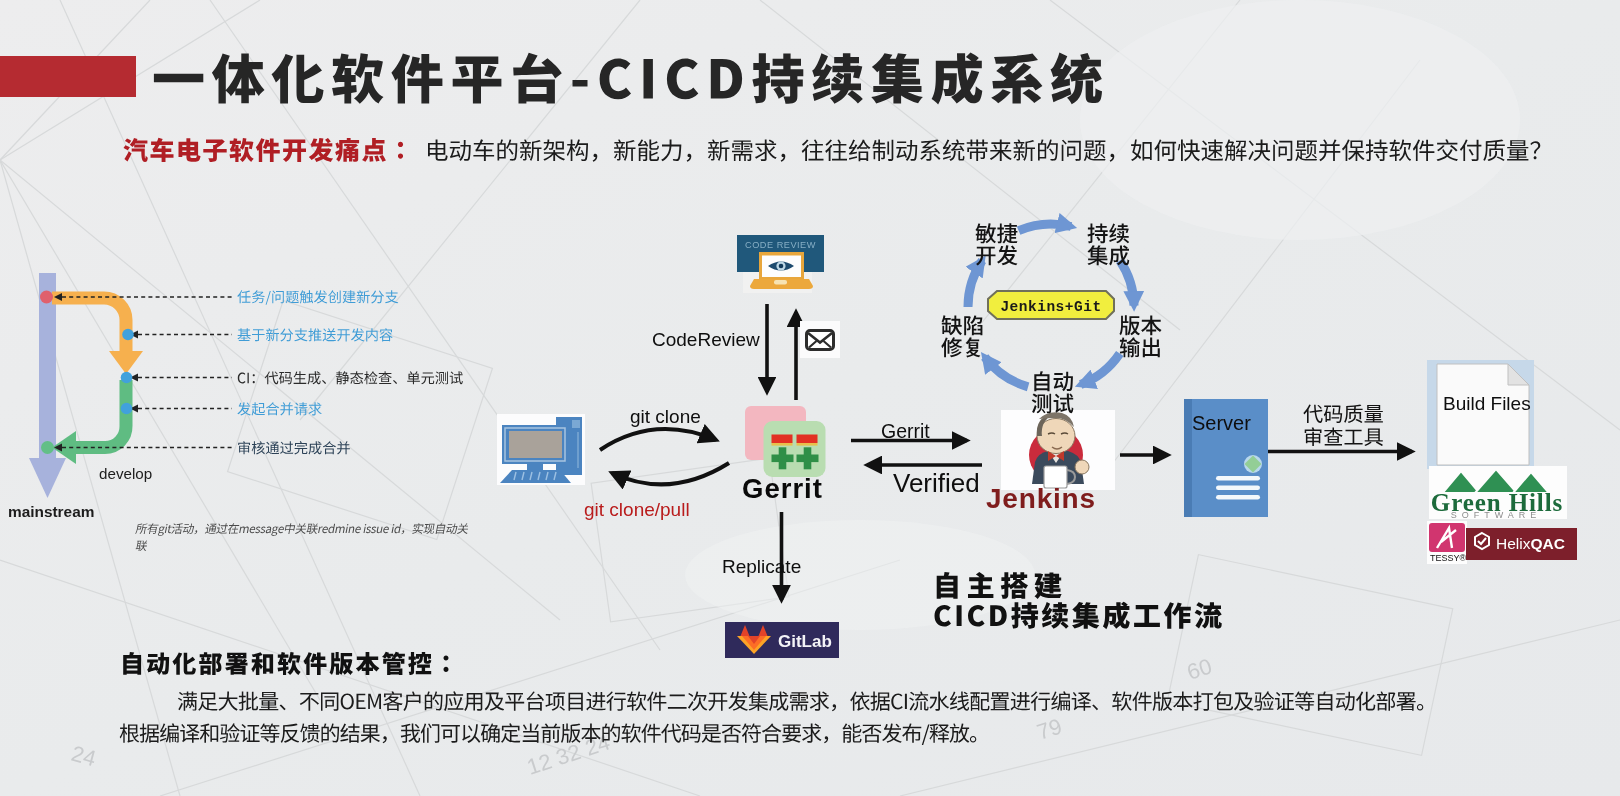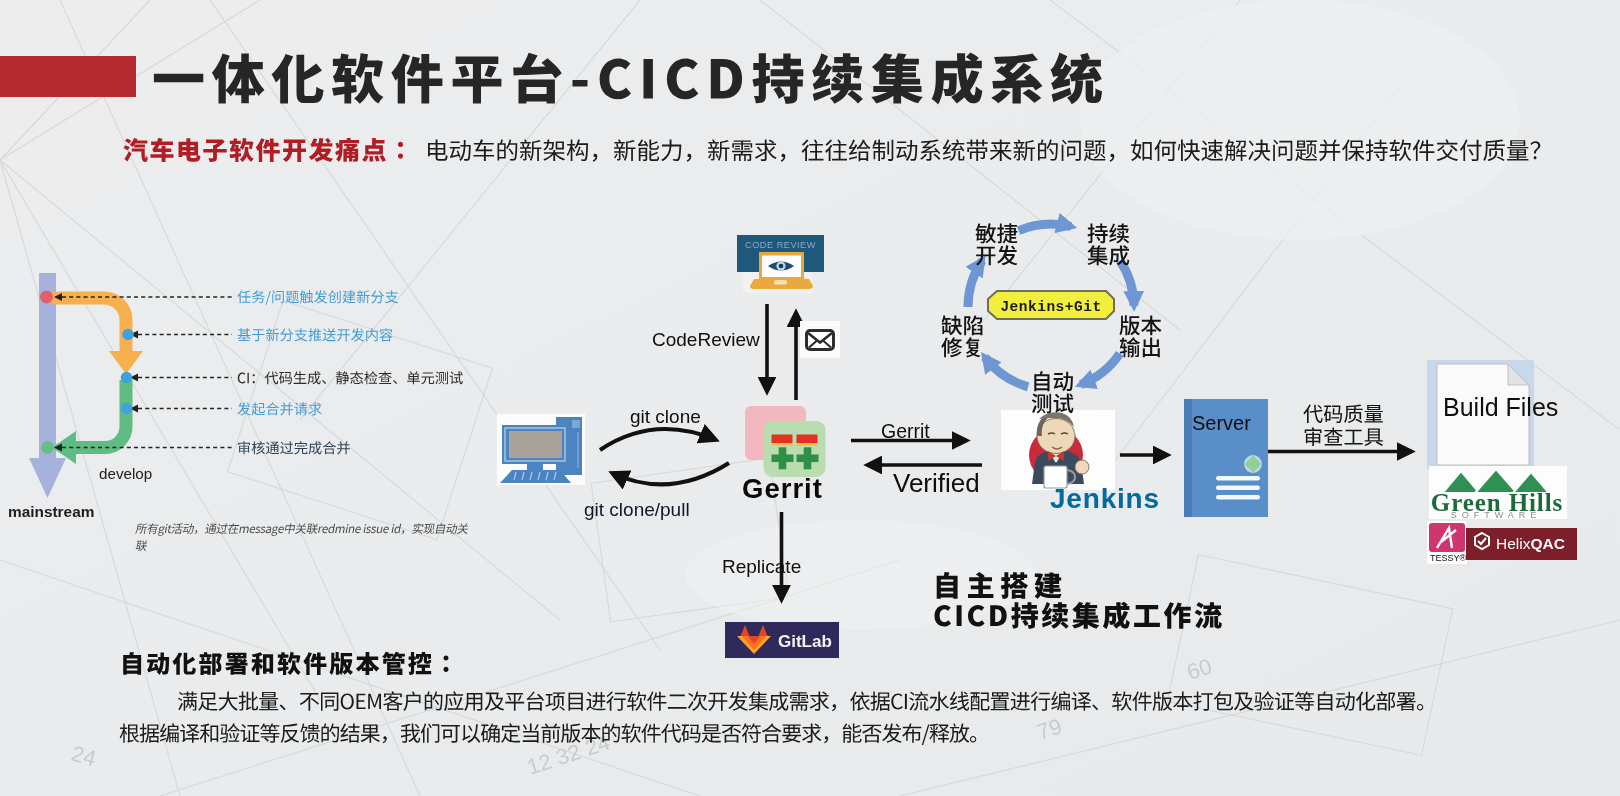--- a/index.html
+++ b/index.html
@@ -170,28 +170,28 @@
     <text x="1430" y="561" font-size="9" fill="#111" font-family="Liberation Sans,sans-serif">TESSY®</text>
     <rect x="1466" y="528" width="111" height="32" fill="#7d1f2b"></rect>
     <polygon points="1482,533 1489,537 1489,545 1482,549 1475,545 1475,537" fill="none" stroke="#fff" stroke-width="2"></polygon>
     <path d="M1478,541 l3,3 5,-6" stroke="#fff" stroke-width="2" fill="none"></path>
     <text x="1496" y="549" font-size="15.5" fill="#fff" font-family="Liberation Sans,sans-serif">Helix<tspan font-weight="bold">QAC</tspan></text>
   </svg>
 <div class="ab" style="left:99px;top:464.5px;font-size:15.2px;color:#1d1d1d;font-weight:normal;white-space:nowrap;">develop</div>
 <div class="ab" style="left:8px;top:503px;font-size:15.4px;color:#1d1d1d;font-weight:600;white-space:nowrap;">mainstream</div>
 <div class="ab" style="left:652px;top:329px;font-size:19px;color:#0e0e0e;font-weight:normal;white-space:nowrap;">CodeReview</div>
 <div class="ab" style="left:630px;top:406px;font-size:19px;color:#0e0e0e;font-weight:normal;white-space:nowrap;">git clone</div>
-<div class="ab" style="left:584px;top:499px;font-size:19px;color:#0f172a;font-weight:normal;white-space:nowrap;">git clone/pull</div>
+<div class="ab" style="left:584px;top:499px;font-size:19px;color:#b91c1c;font-weight:normal;white-space:nowrap;">git clone/pull</div>
 <div class="ab" style="left:742px;top:473px;font-size:27.5px;color:#0a0a0a;font-weight:bold;white-space:nowrap;letter-spacing:1px;">Gerrit</div>
 <div class="ab" style="left:694px;top:556px;font-size:19px;color:#0e0e0e;font-weight:normal;white-space:nowrap;margin-left:28px;">Replicate</div>
 <div class="ab" style="left:881px;top:420px;font-size:19.5px;color:#0e0e0e;font-weight:normal;white-space:nowrap;">Gerrit</div>
 <div class="ab" style="left:893px;top:468px;font-size:26px;color:#0e0e0e;font-weight:normal;white-space:nowrap;">Verified</div>
-<div class="ab" style="left:1050px;top:483px;font-size:28px;color:#0369a1;font-weight:bold;white-space:nowrap;letter-spacing:0.8px;">Jenkins</div>
+<div class="ab" style="left:986px;top:483px;font-size:28px;color:#7f1d1d;font-weight:bold;white-space:nowrap;letter-spacing:0.8px;">Jenkins</div>
 <div class="ab" style="left:1192px;top:412px;font-size:20px;color:#0e0e0e;font-weight:normal;white-space:nowrap;text-align:right;">Server</div>
-<div class="ab" style="left:1443px;top:392.5px;font-size:25px;color:#0e0e0e;font-weight:normal;white-space:nowrap;">Build Files</div>
+<div class="ab" style="left:1443px;top:392.5px;font-size:19px;color:#0e0e0e;font-weight:normal;white-space:nowrap;">Build Files</div>
 <svg style="position:absolute;left:152px;top:53px;overflow:visible" width="974" height="59">
     <g transform="translate(0,45.6)">
       <path d="M1.9 -24.9V-16.4H51.3V-24.9Z M76.7 -36.6V-29.3H86C83.2 -21.4 78.8 -13.5 73.8 -8.6V-33.2C75.4 -36.5 76.7 -39.7 77.8 -42.9L70.6 -45.1C68.2 -37.8 64.2 -30.5 59.9 -25.9C61.2 -24 63.3 -19.6 64 -17.8C64.8 -18.7 65.7 -19.8 66.5 -20.9V5H73.8V-7.8C75.5 -6.5 77.8 -4 78.9 -2.4C80.5 -4.1 82 -6 83.3 -8.2V-3.4H89.3V4.6H96.8V-3.4H103.1V-7.8C104.3 -5.8 105.5 -4.1 106.8 -2.5C108.1 -4.6 110.7 -7.2 112.5 -8.5C107.6 -13.5 103.1 -21.5 100.3 -29.3H110.8V-36.6H96.8V-45H89.3V-36.6ZM89.3 -10.2H84.5C86.2 -13.4 87.9 -17 89.3 -20.7ZM96.8 -10.2V-21.4C98.2 -17.4 99.9 -13.6 101.7 -10.2Z M164.3 -35C160.9 -32.3 156.7 -29.1 152.2 -26.6V-43.9H144.5V-6.4C144.5 2 146.5 4.5 153.8 4.5C155.4 4.5 160.3 4.5 161.9 4.5C168.6 4.5 170.6 0.9 171.5 -8.5C169.4 -9 166.2 -10.4 164.4 -11.8C164 -4.4 163.5 -2.6 161.2 -2.6C160.1 -2.6 156 -2.6 154.9 -2.6C152.5 -2.6 152.2 -3.1 152.2 -6.4V-18.6C158.2 -21.3 164.5 -24.6 170 -28.2ZM133.6 -44.7C130.5 -36.9 125.1 -29.1 119.5 -24.4C120.9 -22.4 123.2 -18.1 123.9 -16.1C125.4 -17.4 126.8 -19 128.2 -20.7V4.9H136V-31.7C138 -35.1 139.8 -38.7 141.2 -42.1Z M208.6 -45.4C207.8 -37.3 205.8 -29.5 202.2 -24.8C203.9 -23.8 207.1 -21.6 208.4 -20.4C210.4 -23.2 212 -27 213.3 -31.3H222.7C222.2 -28.2 221.6 -25.2 221.2 -23L227.3 -21.6C228.5 -25.6 229.9 -31.7 230.9 -37.2L225.7 -38.3L224.6 -38.1H215C215.3 -40.1 215.7 -42.2 216 -44.3ZM212.7 -26.6V-24.1C212.7 -17.7 211.7 -7.4 202 -0.1C203.8 1.1 206.5 3.5 207.8 5.1C212.1 1.7 214.9 -2.3 216.7 -6.4C218.9 -1.5 222 2.4 226.5 5C227.5 3 229.9 0 231.5 -1.5C225.1 -4.5 221.5 -10.9 219.7 -18.3C219.9 -20.3 220 -22.2 220 -23.8V-26.6ZM183.2 -15.8C183.6 -16.3 185.9 -16.6 187.7 -16.6H192.4V-12C187.7 -11.4 183.4 -10.9 180.1 -10.5L181.7 -2.8L192.4 -4.6V5H199.2V-5.7L204.7 -6.7L204.3 -13.7L199.2 -13V-16.6H203.7L203.7 -23.5H199.2V-30.6H192.8L193.5 -32.6H204.3V-39.9H195.8L196.7 -43.8L189.3 -45.2C189 -43.4 188.6 -41.6 188.2 -39.9H180.9V-32.6H186.2C185.3 -29.7 184.4 -27.3 184 -26.3C183 -24 182.1 -22.7 180.8 -22.3C181.6 -20.5 182.8 -17.2 183.2 -15.8ZM192.4 -29.4V-23.5H190C190.8 -25.4 191.6 -27.3 192.4 -29.4Z M255.5 -20.1V-12.6H269.4V5H277.2V-12.6H290.4V-20.1H277.2V-27.8H287.8V-35.4H277.2V-44.6H269.4V-35.4H266.6C267.1 -37.2 267.5 -39 267.9 -40.7L260.5 -42.2C259.3 -36 257.1 -29.3 254.3 -25.2C256.2 -24.4 259.5 -22.7 261 -21.6C262 -23.3 263.1 -25.4 264 -27.8H269.4V-20.1ZM250.9 -45.1C248.3 -37.8 243.9 -30.5 239.4 -25.9C240.6 -24 242.7 -19.7 243.4 -17.8C244.1 -18.6 244.9 -19.5 245.7 -20.4V5H253V-31.6C255 -35.2 256.7 -39.1 258.1 -42.8Z M306.5 -31.3C308 -27.9 309.4 -23.5 309.9 -20.8L317.4 -23.2C316.9 -26 315.2 -30.2 313.5 -33.3ZM336.4 -33.4C335.5 -30.2 333.9 -25.9 332.4 -23L339.2 -21C340.8 -23.6 342.8 -27.5 344.6 -31.4ZM300.7 -19.8V-12H320.9V5H329V-12H349.4V-19.8H329V-34.6H346.3V-42.2H303.6V-34.6H320.9V-19.8Z M366.5 -19V5H374.4V3H394.6V5H402.9V-19ZM374.4 -4.5V-11.7H394.6V-4.5ZM361.2 -31 361.6 -23.2C371.6 -23.6 386.2 -24.2 400 -24.9C401.3 -23.2 402.4 -21.6 403.1 -20.2L409.8 -25.4C407.1 -30.1 400.7 -36.1 395.5 -40.4L389.4 -35.9C390.8 -34.7 392.1 -33.4 393.5 -32.1L378.8 -31.5C381.2 -35.1 383.6 -39.1 385.6 -43L376.7 -45.8C375 -41.2 372.3 -35.8 369.5 -31.2Z M420.5 -12H435.5V-18.7H420.5Z M466.1 0.7C471.3 0.7 475.7 -1.2 479 -5.1L474 -11C472.2 -9 469.7 -7.4 466.5 -7.4C460.9 -7.4 457.3 -12 457.3 -19.8C457.3 -27.5 461.5 -32.1 466.6 -32.1C469.4 -32.1 471.5 -30.8 473.5 -29L478.4 -35C475.7 -37.8 471.6 -40.2 466.4 -40.2C456.4 -40.2 447.6 -32.6 447.6 -19.5C447.6 -6.1 456.1 0.7 466.1 0.7Z M491.5 0H500.9V-39.5H491.5Z M533.4 0.7C538.5 0.7 542.9 -1.2 546.3 -5.1L541.3 -11C539.4 -9 537 -7.4 533.8 -7.4C528.2 -7.4 524.6 -12 524.6 -19.8C524.6 -27.5 528.8 -32.1 533.9 -32.1C536.7 -32.1 538.8 -30.8 540.8 -29L545.7 -35C543 -37.8 538.9 -40.2 533.7 -40.2C523.7 -40.2 514.9 -32.6 514.9 -19.5C514.9 -6.1 523.4 0.7 533.4 0.7Z M558.8 0H570.6C582.1 0 590.1 -6.2 590.1 -19.9C590.1 -33.7 582.1 -39.5 570.1 -39.5H558.8ZM568.2 -7.6V-31.9H569.5C575.9 -31.9 580.4 -29.3 580.4 -19.9C580.4 -10.5 575.9 -7.6 569.5 -7.6Z M621.3 -9.3C623.5 -6.4 625.9 -2.5 626.7 0.1L633.3 -3.7C632.3 -6.1 630 -9.6 627.8 -12.2H638.1V-2.9C638.1 -2.2 637.8 -2 637 -2C636.3 -2 633.4 -2 631.4 -2.1C632.3 -0.1 633.2 3 633.5 5.1C637.3 5.1 640.2 5 642.5 3.9C644.7 2.8 645.4 0.9 645.4 -2.7V-12.2H650.8V-19.1H645.4V-22.4H651.3V-29.4H638.6V-32.8H649V-39.8H638.6V-45.1H631.3V-39.8H620.6V-32.8H631.3V-29.4H618.6V-22.4H638.1V-19.1H619V-12.2H626.6ZM606.8 -45.3V-35.6H601.3V-28.6H606.8V-20.5C604.5 -20 602.3 -19.5 600.4 -19.1L602 -11.8L606.8 -13V-3.3C606.8 -2.6 606.6 -2.4 606 -2.4C605.4 -2.4 603.6 -2.4 601.9 -2.5C602.8 -0.5 603.7 2.7 603.8 4.6C607.3 4.7 609.8 4.3 611.6 3.2C613.4 2 613.9 0.1 613.9 -3.3V-14.9L618.4 -16.2L617.5 -23.1L613.9 -22.2V-28.6H617.8V-35.6H613.9V-45.3Z M660.7 -4.7 662.3 2.4C667.3 0.4 673.4 -2.1 679.1 -4.6L677.8 -10.7C671.5 -8.4 664.9 -6 660.7 -4.7ZM691.9 -25.4V-23.4C690.4 -24.4 688.2 -25.6 686.4 -26.4H702.3C701.9 -24.4 701.5 -22.6 701 -21.2L707 -20C708.1 -23.1 709.4 -27.8 710.3 -32.1L705.4 -33L704.3 -32.8H698.4V-35.3H707V-41.6H698.4V-45.3H690.9V-41.6H682.2V-35.3H690.9V-32.8H680.4V-26.4H686.3L683.4 -22.9C685.6 -21.8 688.3 -20.1 689.6 -18.9L691.9 -21.8V-20.2C691.9 -18.7 691.8 -16.9 691.4 -15H687.2L689.5 -17.6C687.9 -19 685 -20.9 682.6 -22L679.4 -18.4C681 -17.5 683 -16.2 684.5 -15H679.3V-8.4H688.5C686.5 -5.5 683.2 -2.6 677.9 -0.5C679.3 0.8 681.5 3.5 682.4 5.1C690.4 1.6 694.7 -3.4 696.8 -8.4H709V-15H698.7C698.9 -16.7 699 -18.4 699 -20V-25.4ZM695.5 -4.3C699.2 -1.6 703.8 2.3 705.9 5L710.8 0.4C708.6 -2.3 703.7 -6 700 -8.4ZM662.3 -21.6C663.1 -22 664.4 -22.4 668.1 -22.8C666.7 -20.6 665.4 -18.9 664.7 -18.1C663.1 -16.1 662 -14.9 660.6 -14.6C661.3 -12.9 662.4 -9.9 662.7 -8.6C664.1 -9.5 666.4 -10.4 678.2 -13.8C678 -15.3 677.9 -18.2 678 -20.1L672.6 -18.8C675.4 -22.7 678 -26.9 680.2 -31L674.5 -34.6C673.7 -32.7 672.8 -30.8 671.8 -29L668.7 -28.9C671.5 -33 674.2 -37.8 676 -42.3L669.4 -45.4C667.8 -39.3 664.4 -32.8 663.2 -31.1C662.1 -29.4 661.2 -28.4 660.1 -28C660.9 -26.2 662 -22.9 662.3 -21.6Z M732.5 -45.4C730 -40.9 725.7 -35.6 719.8 -31.6C721.5 -30.5 724 -28 725.2 -26.3L727.2 -28V-14.1H741.4V-12.6H721.3V-6.6H735.3C730.7 -4.3 724.8 -2.5 719.3 -1.5C720.9 0.1 723 3 724.2 4.8C730 3.2 736.4 0.5 741.4 -2.9V5H749.1V-3.2C754.2 0.2 760.3 3.1 766.1 4.7C767.1 2.9 769.3 0 770.9 -1.5C765.7 -2.5 760.1 -4.4 755.6 -6.6H769.5V-12.6H749.1V-14.1H768.1V-19.8H750.6V-21.3H764V-26.2H750.6V-27.7H764V-32.5H750.6V-34H766.9V-39.9H751.9C752.8 -41.2 753.7 -42.7 754.6 -44.3L745.9 -45.3C745.4 -43.7 744.6 -41.7 743.8 -39.9H737.8C738.7 -41.2 739.6 -42.5 740.4 -43.8ZM743.2 -27.7V-26.2H734.4V-27.7ZM743.2 -32.5H734.4V-34H743.2ZM743.2 -21.3V-19.8H734.4V-21.3Z M797.3 -18.3C797.2 -13 796.9 -10.9 796.5 -10.2C796.1 -9.7 795.6 -9.5 794.9 -9.5C794.1 -9.5 792.7 -9.6 791.1 -9.8C791.5 -12.7 791.7 -15.6 791.8 -18.3ZM805 -45.3C805 -42.8 805.1 -40.4 805.2 -37.9H783.8V-22C783.8 -15.1 783.5 -5.7 779.6 0.5C781.3 1.4 784.8 4.3 786.1 5.8C788.8 1.7 790.3 -3.9 791.1 -9.5C792.1 -7.6 792.9 -4.7 793 -2.5C795.5 -2.5 797.7 -2.6 799.1 -2.9C800.7 -3.2 801.9 -3.7 803.1 -5.2C804.4 -6.9 804.6 -11.8 804.8 -22.6C804.8 -23.5 804.8 -25.3 804.8 -25.3H791.9V-30.4H805.6C806.3 -22.7 807.4 -15.4 809.2 -9.5C806.3 -6.3 802.9 -3.6 799.1 -1.5C800.8 0 803.6 3.2 804.7 4.9C807.5 3.1 810.1 1 812.5 -1.4C814.8 2.4 817.7 4.7 821.2 4.7C826.6 4.7 829.1 2.4 830.3 -7.9C828.2 -8.7 825.5 -10.5 823.8 -12.3C823.5 -5.8 822.9 -3.2 821.8 -3.2C820.5 -3.2 819.2 -4.9 818 -8C821.9 -13.3 824.9 -19.6 827.2 -26.5L819.4 -28.4C818.3 -24.7 816.9 -21.3 815.3 -18.2C814.5 -21.8 814 -26 813.6 -30.4H829.8V-37.9H824.1L826.8 -40.7C824.9 -42.5 821.2 -44.8 818.5 -46.2L813.9 -41.6C815.5 -40.6 817.5 -39.2 819.2 -37.9H813.2C813.1 -40.4 813.1 -42.8 813.1 -45.3Z M850.7 -9.4C848.1 -6.2 843.4 -2.8 839.2 -0.8C841.2 0.4 844.6 3 846.2 4.6C850.2 2 855.4 -2.4 858.7 -6.4ZM870.4 -5.3C874.6 -2.5 879.9 1.6 882.2 4.4L889.3 -0.6C886.5 -3.4 881 -7.3 876.9 -9.7ZM880.5 -45C870.8 -43 855.7 -41.9 842 -41.7C842.8 -40 843.7 -36.8 843.8 -34.8C847.5 -34.8 851.3 -34.9 855.2 -35.1C854 -33.8 852.9 -32.5 851.8 -31.4L849.7 -32.6L844.3 -27.6C847.6 -25.5 851.6 -22.6 854.4 -20.1L851.3 -17.9L840.4 -17.7L841.2 -10L860.5 -10.7V5H868.8V-11L881 -11.5C882 -10.3 882.8 -9.1 883.5 -8.1L890.4 -12.7C887.8 -16.4 882.3 -21.6 878.2 -25.1L871.8 -21.1L874.6 -18.4L863.4 -18.1C868.8 -22.2 874.4 -27 879.2 -31.7L871.6 -35.7C868.7 -32.3 864.8 -28.5 860.7 -25.1C859.8 -25.8 858.8 -26.6 857.7 -27.3C860.4 -29.7 863.4 -32.8 866 -35.7C873.1 -36.3 880 -37.2 886 -38.5Z M933.6 -18.1V-4.1C933.6 2.1 934.8 4.3 940.2 4.3C941.1 4.3 942.3 4.3 943.3 4.3C947.8 4.3 949.5 1.6 950 -7.4C948.1 -7.9 945 -9.1 943.5 -10.4C943.4 -3.4 943.2 -2.1 942.5 -2.1C942.3 -2.1 941.9 -2.1 941.7 -2.1C941.2 -2.1 941.1 -2.3 941.1 -4.1V-18.1ZM899.6 -4.1 901.4 3.6C906.7 1.3 913.4 -1.5 919.4 -4.3L917.9 -10.8C911.3 -8.2 904.1 -5.5 899.6 -4.1ZM928.3 -43.8C928.9 -42.3 929.5 -40.3 930 -38.8H918.7V-32H926.4C924.4 -29.4 922.3 -26.9 921.5 -26.1C920.2 -24.9 918.6 -24.4 917.3 -24.2C918 -22.5 919.1 -18.7 919.5 -16.8C920.3 -17.2 921.3 -17.5 923.5 -17.8C923.2 -9.8 922.8 -4.2 915 -0.8C916.7 0.6 918.8 3.7 919.7 5.6C929.4 0.8 930.7 -7.3 931.1 -18H924.8C927.9 -18.5 933 -19 941.7 -20C942.4 -18.7 942.9 -17.3 943.3 -16.3L949.8 -19.7C948.5 -23.1 945.1 -28.1 942.3 -31.9L936.4 -28.9L938.4 -26L930.3 -25.2C931.9 -27.3 933.7 -29.7 935.4 -32H948.9V-38.8H934.6L938 -39.7C937.5 -41.2 936.5 -43.8 935.6 -45.6ZM901.2 -21.6C902 -22 903.2 -22.4 906.3 -22.7C905.1 -21 904 -19.7 903.4 -19C901.8 -17.1 900.7 -16 899.1 -15.6C900 -13.7 901.2 -10.1 901.6 -8.6C903.1 -9.5 905.6 -10.4 918 -13.3C917.8 -14.9 917.8 -18 918 -20.1L912.1 -18.9C915 -22.6 917.8 -26.8 919.9 -30.8L913.3 -35C912.5 -33.2 911.6 -31.3 910.6 -29.6L908.2 -29.5C911 -33.4 913.6 -38.1 915.3 -42.4L907.4 -46C905.9 -40.1 902.8 -33.9 901.8 -32.3C900.7 -30.6 899.7 -29.6 898.5 -29.3C899.5 -27.1 900.8 -23.2 901.2 -21.6Z" fill="#262626"></path>
     </g>
   </svg>
 <svg style="position:absolute;left:123px;top:137.5px;overflow:visible" width="299" height="28">
     <g transform="translate(0,21.5)">
       <path d="M1.9 -18.4C3.3 -17.7 5.3 -16.6 6.2 -15.8L8.3 -18.8C7.3 -19.5 5.3 -20.5 4 -21ZM0.5 -11.6C1.8 -10.9 3.9 -9.8 4.8 -9.2L6.9 -12.2C5.8 -12.8 3.7 -13.8 2.4 -14.3ZM1.4 -0.4 4.5 2C5.9 -0.5 7.3 -3.2 8.6 -5.9L5.8 -8.2C4.4 -5.3 2.6 -2.3 1.4 -0.4ZM11 -21.4C10.1 -18.9 8.5 -16.3 6.8 -14.8C7.6 -14.2 9 -13.1 9.6 -12.5C10.2 -13.1 10.7 -13.7 11.2 -14.4V-12.1H22V-15H11.6L12.2 -15.9H24.4V-19H13.8L14.5 -20.5ZM8.7 -11.1V-8H18.3C18.4 -1.6 18.8 2.4 22 2.4C24 2.4 24.5 1 24.8 -1.8C24.1 -2.4 23.2 -3.3 22.7 -4.1C22.6 -2.3 22.5 -1 22.3 -1C21.7 -1 21.7 -5 21.8 -11.1Z M30.6 -7C30.8 -7.2 32.3 -7.4 33.6 -7.4H38.6V-5.2H27.5V-1.7H38.6V2.4H42.5V-1.7H50.5V-5.2H42.5V-7.4H48.3V-10.9H42.5V-13.8H38.6V-10.9H34.4C35.1 -11.9 35.9 -13.1 36.6 -14.4H50V-17.9H38.5C38.9 -18.8 39.3 -19.7 39.7 -20.6L35.4 -21.7C35 -20.4 34.5 -19.1 34 -17.9H28.1V-14.4H32.3C31.9 -13.6 31.5 -12.9 31.2 -12.6C30.5 -11.5 30 -11 29.2 -10.7C29.7 -9.7 30.4 -7.8 30.6 -7Z M63.4 -9.1V-7.5H59.3V-9.1ZM67.3 -9.1H71.3V-7.5H67.3ZM63.4 -12.5H59.3V-14.2H63.4ZM67.3 -12.5V-14.2H71.3V-12.5ZM55.5 -17.8V-2.6H59.3V-4H63.4V-3.4C63.4 1 64.5 2.2 68.3 2.2C69.1 2.2 71.8 2.2 72.7 2.2C75.9 2.2 77 0.7 77.5 -3.4C76.8 -3.6 75.9 -3.9 75.1 -4.3V-17.8H67.3V-21.2H63.4V-17.8ZM73.8 -4C73.6 -2 73.3 -1.5 72.2 -1.5C71.7 -1.5 69.4 -1.5 68.8 -1.5C67.5 -1.5 67.3 -1.7 67.3 -3.4V-4Z M83 -20V-16.4H94.5C93.7 -15.7 92.8 -15.1 91.8 -14.5H90.1V-10.6H80.3V-6.9H90.1V-1.8C90.1 -1.4 89.9 -1.2 89.4 -1.2C88.8 -1.2 86.8 -1.2 85.2 -1.3C85.8 -0.3 86.5 1.4 86.8 2.5C89 2.5 90.8 2.4 92.2 1.8C93.5 1.2 93.9 0.2 93.9 -1.7V-6.9H103.7V-10.6H93.9V-11.7C96.8 -13.4 99.7 -15.8 101.8 -18.1L99 -20.2L98.2 -20Z M119.9 -21.4C119.5 -17.6 118.6 -13.9 116.9 -11.7C117.7 -11.2 119.2 -10.2 119.8 -9.6C120.8 -11 121.5 -12.8 122.1 -14.8H126.6C126.3 -13.3 126.1 -11.9 125.8 -10.9L128.8 -10.2C129.3 -12.1 129.9 -15 130.4 -17.5L128 -18.1L127.5 -18H122.9C123.1 -18.9 123.3 -19.9 123.4 -20.9ZM121.8 -12.5V-11.4C121.8 -8.3 121.4 -3.5 116.8 -0.1C117.7 0.5 119 1.7 119.5 2.4C121.6 0.8 122.9 -1.1 123.8 -3C124.8 -0.7 126.2 1.2 128.3 2.4C128.8 1.4 129.9 0 130.7 -0.7C127.7 -2.1 126 -5.1 125.2 -8.6C125.3 -9.6 125.3 -10.5 125.3 -11.2V-12.5ZM107.9 -7.5C108.2 -7.7 109.2 -7.9 110 -7.9H112.3V-5.7C110.1 -5.4 108 -5.2 106.5 -5L107.2 -1.3L112.3 -2.1V2.4H115.5V-2.7L118.1 -3.2L117.9 -6.5L115.5 -6.1V-7.9H117.6L117.6 -11.1H115.5V-14.4H112.5L112.8 -15.4H117.9V-18.8H113.9L114.3 -20.7L110.8 -21.3C110.7 -20.5 110.5 -19.6 110.3 -18.8H106.8V-15.4H109.3C108.9 -14 108.5 -12.9 108.3 -12.4C107.8 -11.3 107.4 -10.7 106.8 -10.5C107.2 -9.7 107.8 -8.1 107.9 -7.5ZM112.3 -13.9V-11.1H111.2C111.5 -12 111.9 -12.9 112.3 -13.9Z M140.4 -9.5V-5.9H146.9V2.4H150.6V-5.9H156.8V-9.5H150.6V-13.1H155.6V-16.7H150.6V-21.1H146.9V-16.7H145.6C145.8 -17.5 146.1 -18.4 146.2 -19.2L142.7 -19.9C142.2 -17 141.1 -13.8 139.8 -11.9C140.7 -11.5 142.3 -10.7 143 -10.2C143.5 -11 143.9 -12 144.4 -13.1H146.9V-9.5ZM138.2 -21.3C137 -17.8 134.9 -14.4 132.8 -12.2C133.4 -11.3 134.3 -9.3 134.7 -8.4C135 -8.8 135.4 -9.2 135.8 -9.6V2.4H139.2V-14.9C140.2 -16.6 141 -18.4 141.6 -20.2Z M174.3 -16.6V-11.1H169.3V-11.6V-16.6ZM160.1 -11.1V-7.6H165.2C164.7 -4.9 163.3 -2.2 159.9 -0.2C160.8 0.4 162.2 1.7 162.9 2.5C167.1 -0.2 168.6 -3.9 169.1 -7.6H174.3V2.4H178.1V-7.6H183V-11.1H178.1V-16.6H182.3V-20H160.8V-16.6H165.5V-11.6V-11.1Z M188.7 -12.2C188.9 -12.6 190.1 -12.9 191.3 -12.9H194.4C192.8 -8.2 190.2 -4.7 185.8 -2.5C186.7 -1.8 188 -0.3 188.5 0.5C191.4 -1.1 193.6 -3 195.3 -5.5C195.9 -4.5 196.6 -3.6 197.4 -2.9C195.6 -1.9 193.6 -1.2 191.4 -0.8C192.1 -0 192.9 1.4 193.3 2.4C195.9 1.7 198.3 0.8 200.4 -0.4C202.5 0.9 204.9 1.8 207.9 2.4C208.4 1.4 209.4 -0.2 210.2 -0.9C207.7 -1.3 205.5 -1.9 203.7 -2.8C205.6 -4.7 207.2 -7.1 208.2 -10.1L205.6 -11.3L204.9 -11.1H198.2L198.8 -12.9H209.3L209.3 -16.3H205L207.8 -18.1C207.2 -19 205.8 -20.5 204.9 -21.5L202.1 -19.8C203 -18.7 204.2 -17.2 204.8 -16.3H199.6C199.9 -17.8 200.2 -19.3 200.4 -20.9L196.3 -21.6C196.1 -19.7 195.8 -18 195.4 -16.3H192.6C193.2 -17.6 193.9 -19 194.3 -20.4L190.5 -21C189.9 -18.9 189 -17 188.7 -16.5C188.3 -15.9 187.9 -15.6 187.5 -15.4C187.9 -14.6 188.5 -13 188.7 -12.2ZM200.4 -4.8C199.3 -5.6 198.5 -6.6 197.8 -7.6H202.8C202.2 -6.6 201.3 -5.6 200.4 -4.8Z M229.2 -13.2C228.8 -12.9 228.3 -12.5 227.8 -12.2L225.6 -13.2ZM222.7 -11.6C223.3 -11.4 224 -11.1 224.7 -10.8H220.4V2.3H223.8V-1.6H226V2H229.3V-1.6H231.8V-0.6C231.8 -0.3 231.7 -0.2 231.4 -0.2C231.1 -0.2 230.2 -0.2 229.6 -0.2C229.9 0.5 230.3 1.5 230.4 2.3C231.9 2.3 233.1 2.3 234 1.9C234.9 1.4 235.2 0.8 235.2 -0.6V-10.8H230.8L230.6 -11C232.1 -11.9 233.7 -13 235 -13.9L232.9 -15.8L232.2 -15.6H221.2V-13.2H224.4ZM226 -4H223.8V-4.9H226ZM229.3 -4V-4.9H231.8V-4ZM226 -7.4H223.8V-8.2H226ZM229.3 -7.4V-8.2H231.8V-7.4ZM212.2 -7.6 213.2 -4.2 215.8 -5.7C215.4 -3.7 214.6 -1.8 213.2 -0.2C213.9 0.2 215.2 1.6 215.8 2.3C219.1 -1.2 219.6 -7.2 219.6 -11.3V-16.3H236.1V-19.4H227.6V-21.4H223.8V-19.4H216.2V-14C215.9 -15 215.4 -16.2 214.9 -17.1L212.4 -15.9C213.1 -14.3 213.7 -12.2 213.9 -11L216.2 -12.2V-11.3L216.2 -9.4C214.7 -8.7 213.3 -8 212.2 -7.6Z M245.6 -10.8H256.2V-8.3H245.6ZM246.2 -3.2C246.5 -1.4 246.7 0.9 246.7 2.2L250.4 1.8C250.3 0.4 250 -1.8 249.7 -3.6ZM251.3 -3.2C252 -1.5 252.8 0.7 253 2.1L256.6 1.2C256.2 -0.2 255.4 -2.3 254.7 -3.9ZM256.4 -3.3C257.6 -1.6 258.9 0.8 259.4 2.2L262.9 0.9C262.3 -0.6 260.9 -2.9 259.7 -4.5ZM242.1 -4.2C241.4 -2.4 240.2 -0.5 239.1 0.6L242.4 2.2C243.7 0.9 244.9 -1.3 245.6 -3.4ZM242.2 -14.2V-5H259.9V-14.2H252.8V-16.1H261.5V-19.4H252.8V-21.4H249.1V-14.2Z M277.5 -12.5C279 -12.5 280.1 -13.7 280.1 -15.1C280.1 -16.6 279 -17.8 277.5 -17.8C276 -17.8 274.9 -16.6 274.9 -15.1C274.9 -13.7 276 -12.5 277.5 -12.5ZM277.5 -0.8C279 -0.8 280.1 -1.9 280.1 -3.4C280.1 -4.9 279 -6 277.5 -6C276 -6 274.9 -4.9 274.9 -3.4C274.9 -1.9 276 -0.8 277.5 -0.8Z" fill="#b01e24"></path>
     </g>
   </svg>

